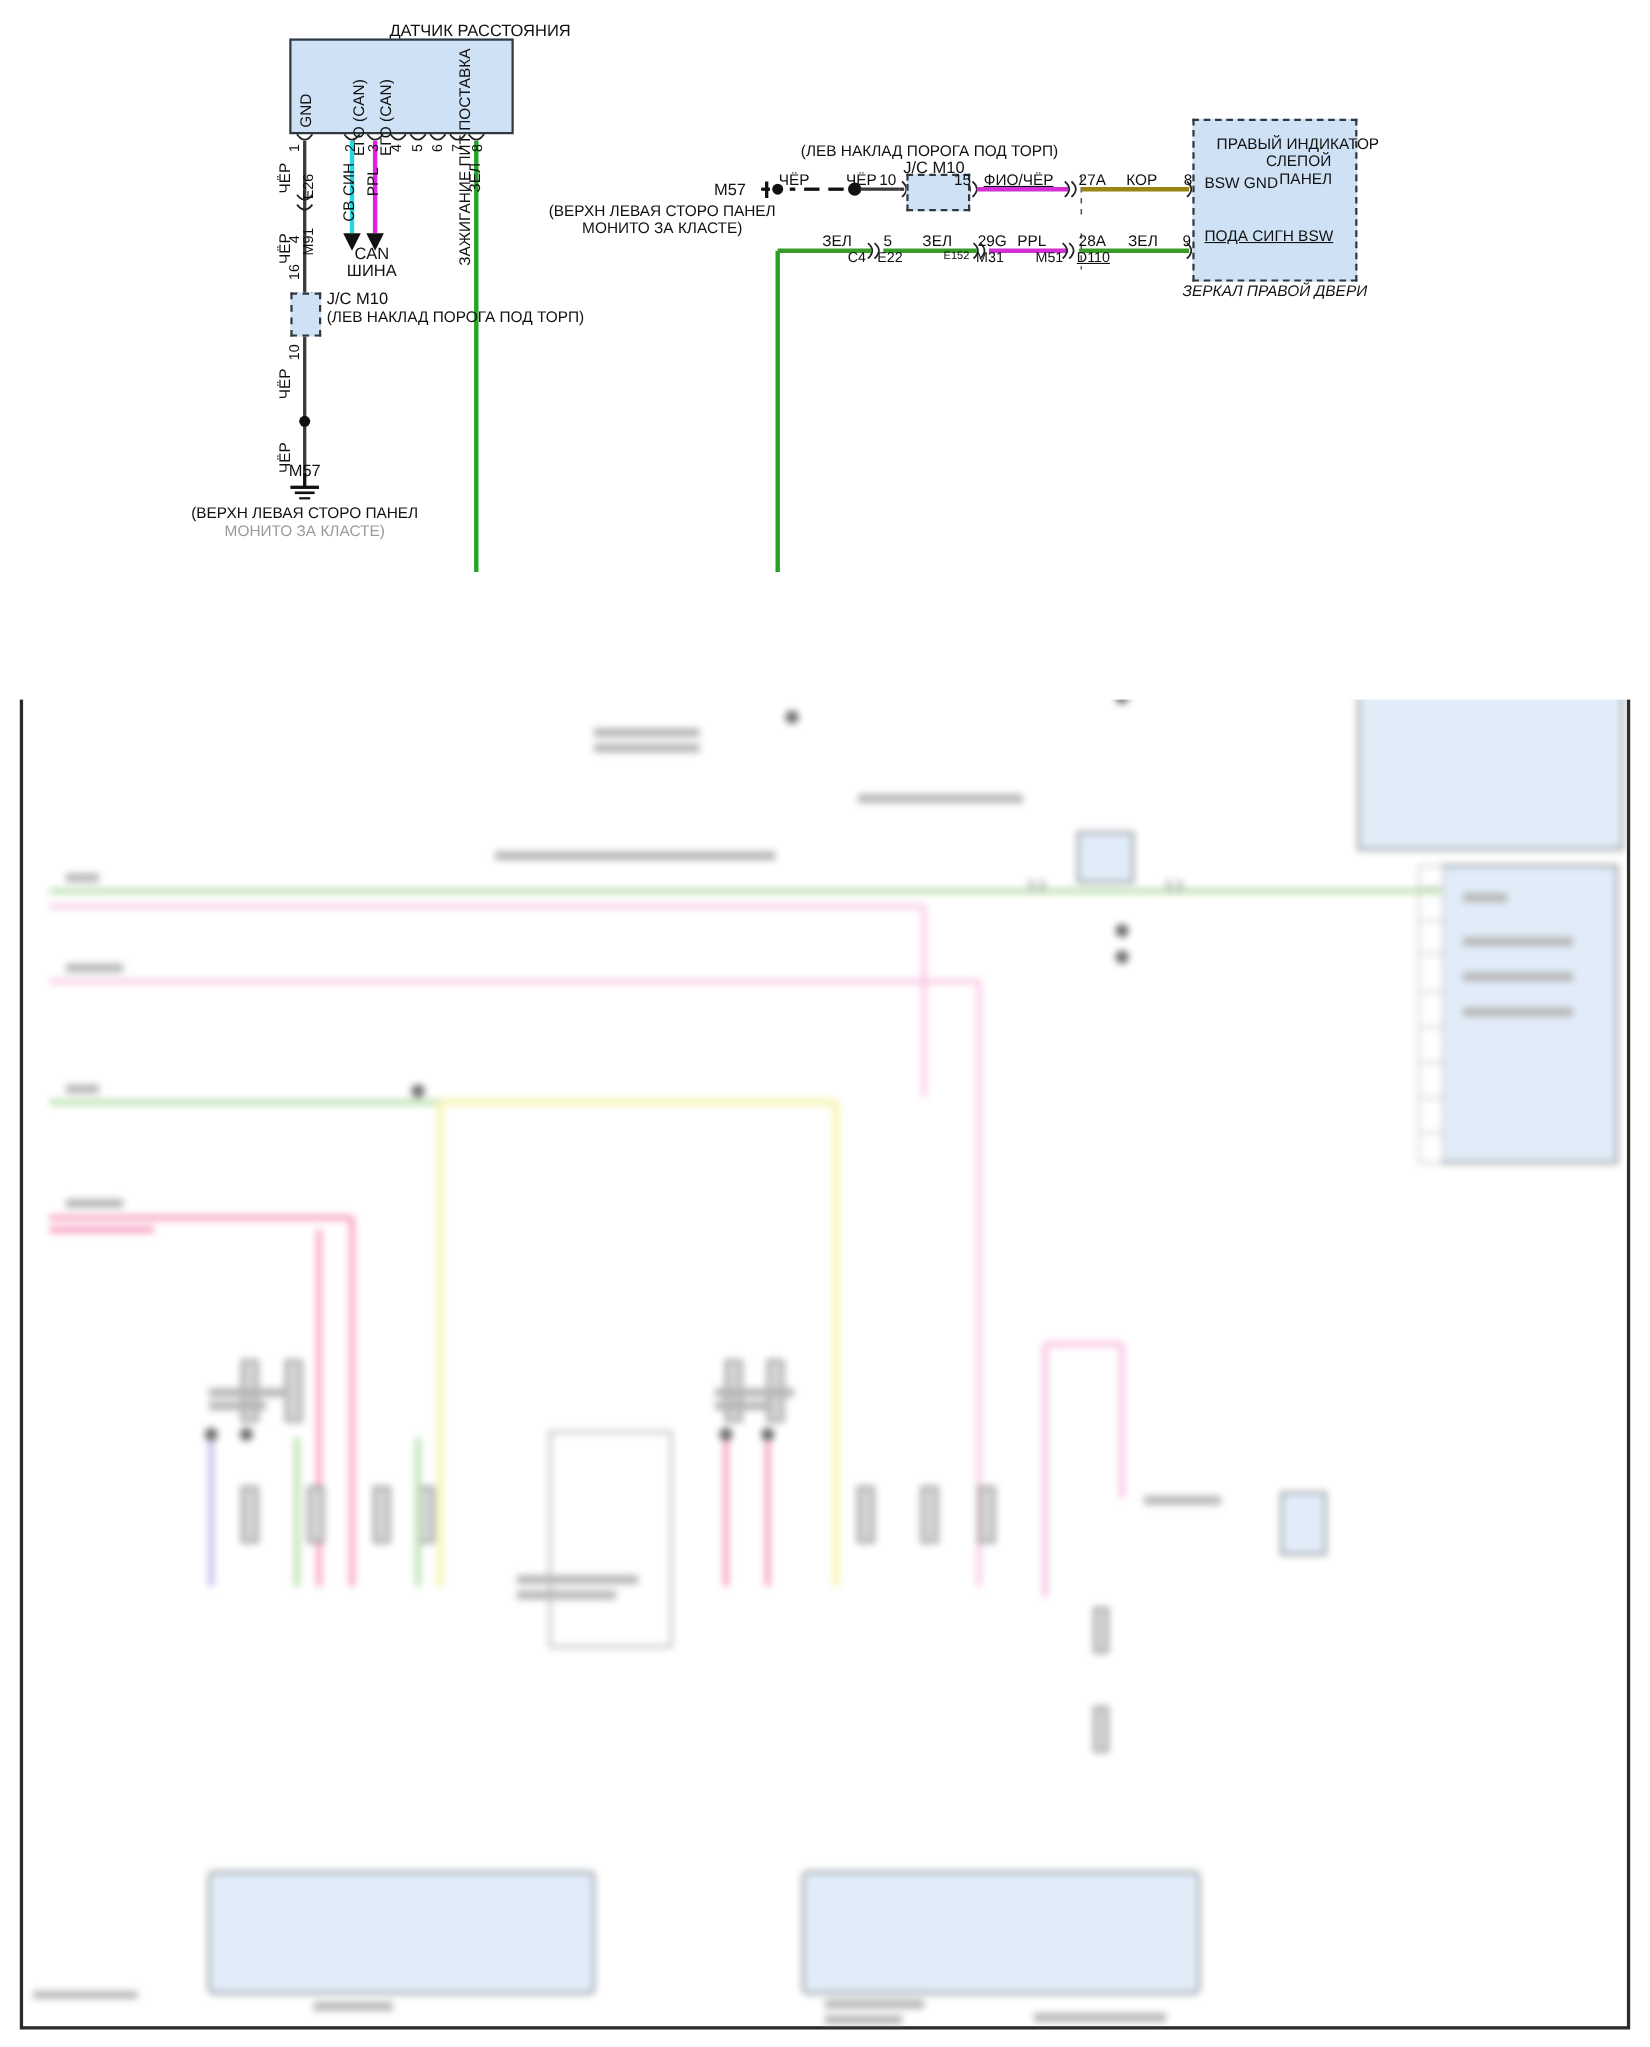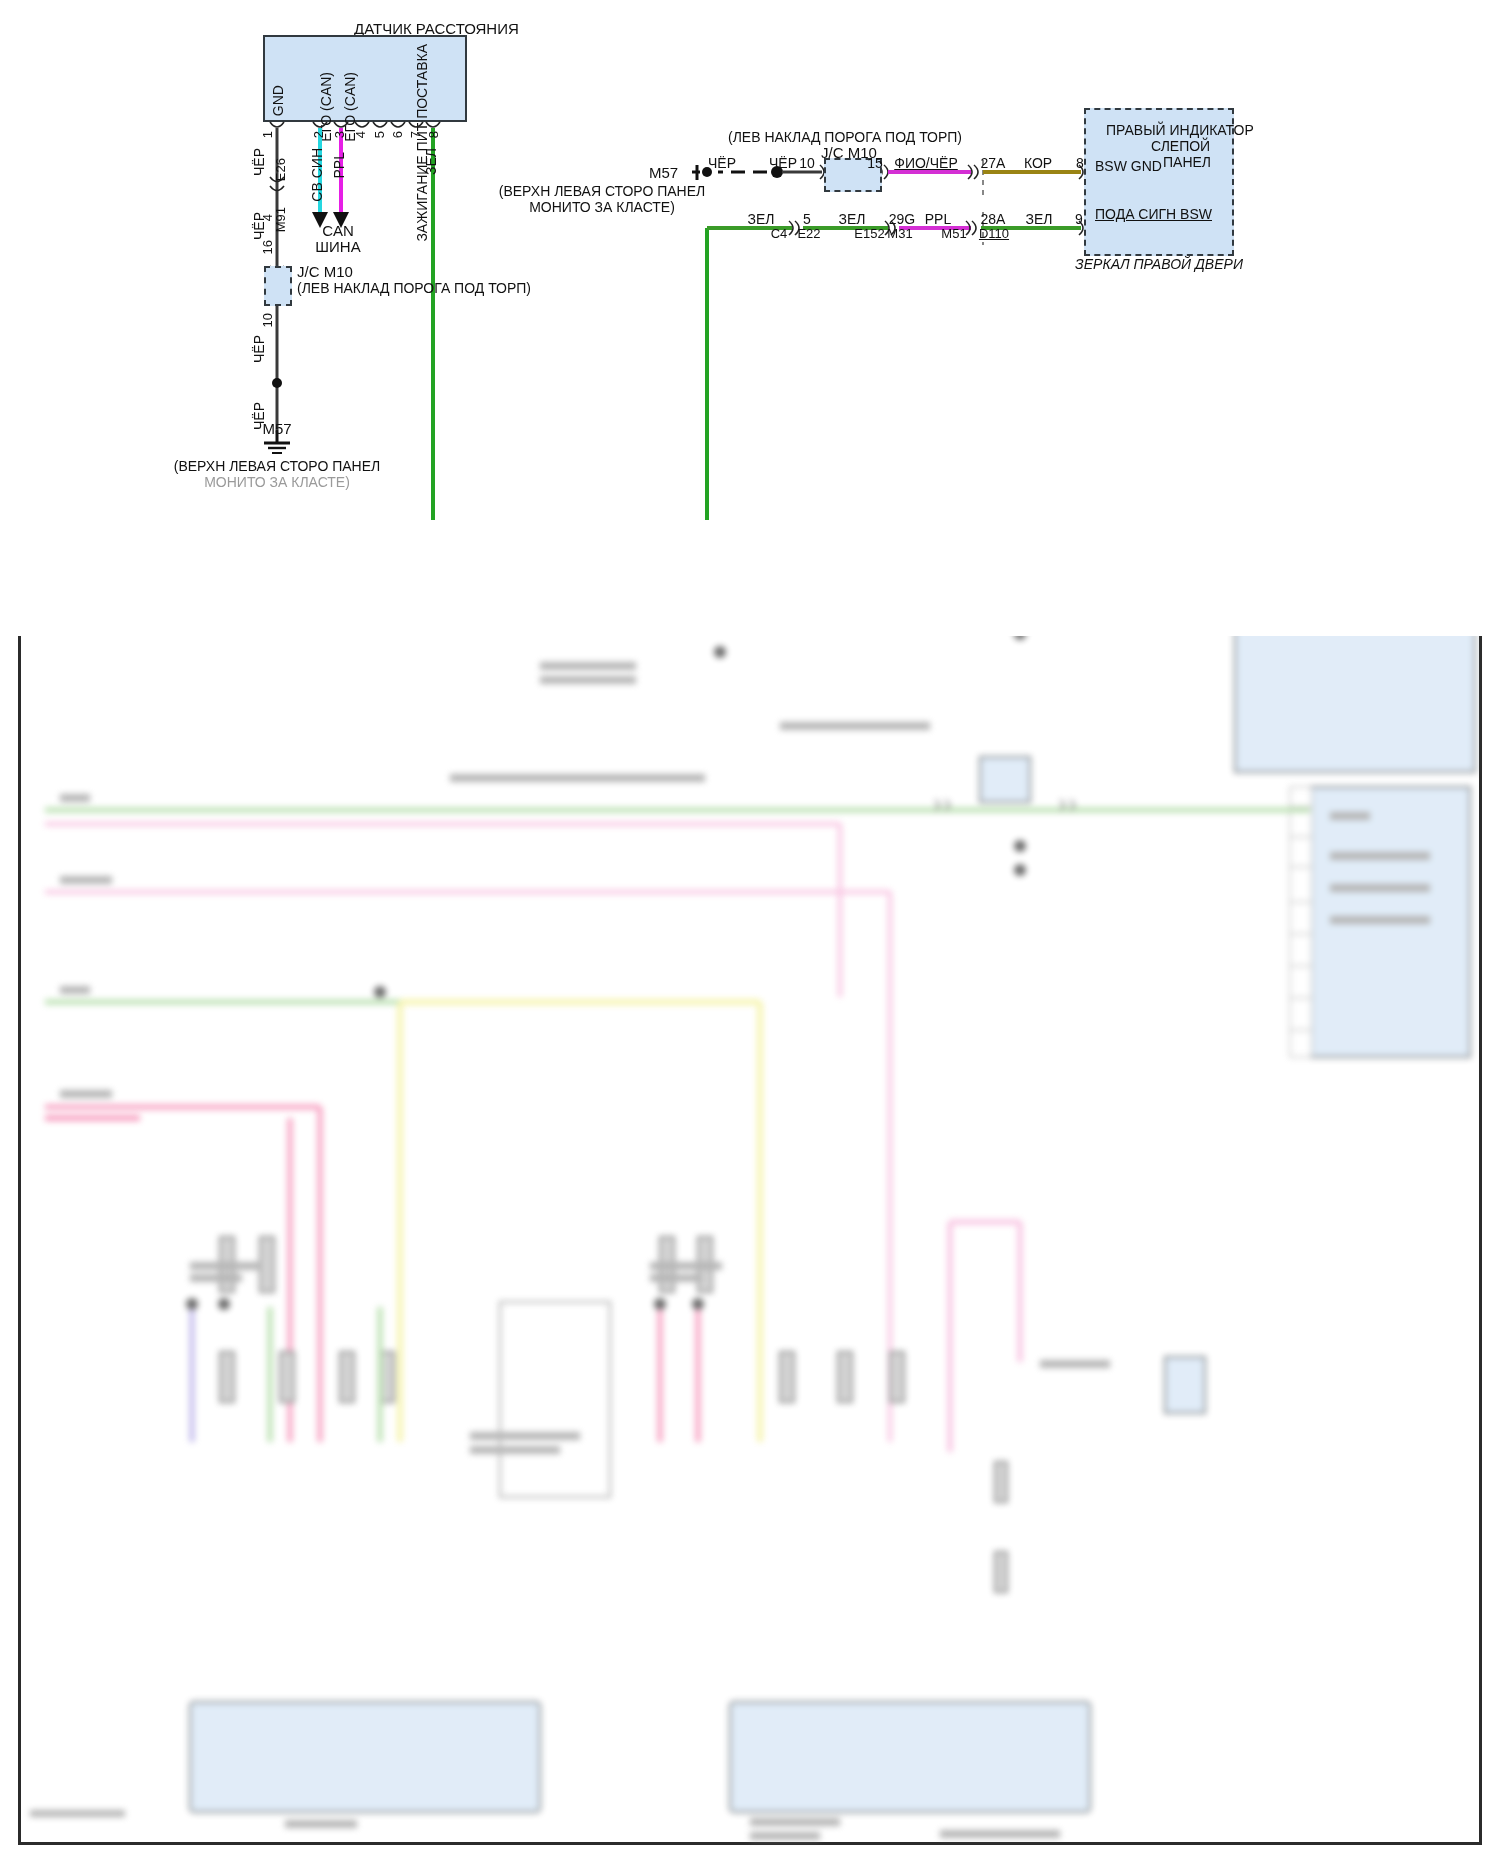--- a/index.html
+++ b/index.html
@@ -306,21 +306,21 @@
     <div class="lbl c" style="left:910px;top:155px;text-decoration:underline;">ФИО/ЧЁР</div>
     <div class="lbl c" style="left:977px;top:155px;">27A</div>
     <div class="lbl c" style="left:1022px;top:155px;">КОР</div>
     <div class="lbl c" style="left:1064px;top:155px;">8</div>
 
     <div class="lbl c" style="left:745px;top:211px;">ЗЕЛ</div>
     <div class="lbl c" style="left:763px;top:227px;font-size:13px;">C4</div>
     <div class="lbl c" style="left:791px;top:211px;">5</div>
     <div class="lbl c" style="left:793px;top:227px;font-size:13px;">E22</div>
     <div class="lbl c" style="left:836px;top:211px;">ЗЕЛ</div>
-    <div class="lbl c" style="left:845px;top:227px;font-size:13px;padding-left:17px;">E152</div>
+    <div class="lbl c" style="left:845px;top:227px;font-size:10px;padding-left:17px;">E152</div>
     <div class="lbl c" style="left:886px;top:211px;">29G</div>
     <div class="lbl c" style="left:884px;top:227px;font-size:13px;">M31</div>
     <div class="lbl c" style="left:922px;top:211px;">PPL</div>
     <div class="lbl c" style="left:938px;top:227px;font-size:13px;">M51</div>
     <div class="lbl c" style="left:977px;top:211px;">28A</div>
     <div class="lbl c" style="left:978px;top:227px;font-size:13px;text-decoration:underline;">D110</div>
     <div class="lbl c" style="left:1023px;top:211px;">ЗЕЛ</div>
     <div class="lbl c" style="left:1063px;top:211px;">9</div>
 
     <div class="dashbox" style="left:1068px;top:108px;width:150px;height:148px;"></div>

